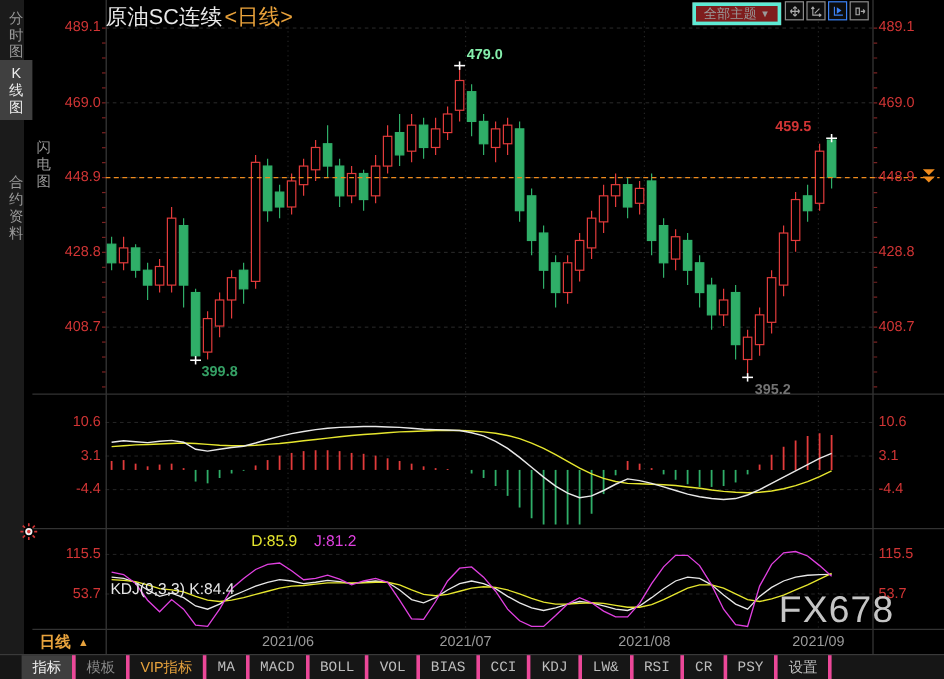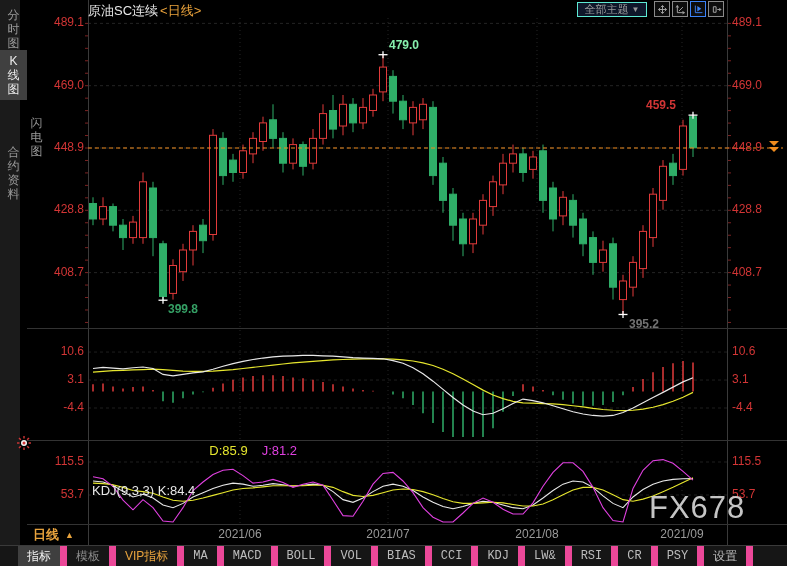--- a/index.html
+++ b/index.html
@@ -6,44 +6,44 @@
   .app{position:relative;width:787px;height:566px;background:#000;overflow:hidden;
        font-family:"Liberation Sans",sans-serif;-webkit-font-smoothing:antialiased;}
   #chart-svg{position:absolute;left:0;top:0;z-index:1;}
   #overlay{position:absolute;left:0;top:0;width:787px;height:566px;z-index:3;pointer-events:none;}
   .axis-label{position:absolute;font-size:12px;line-height:13px;color:#d23535;}
   .axis-label.left{left:34px;width:50px;text-align:right;}
   .axis-label.right{left:732px;text-align:left;}
   .annot{position:absolute;font-size:12px;font-weight:bold;letter-spacing:0;}
   .panel-header{position:absolute;display:flex;gap:14px;font-size:13px;z-index:3;}
   .panel-header span{white-space:nowrap;}
-  .main-title{position:absolute;left:88px;top:2px;font-size:13px;display:flex;gap:2px;z-index:3;}
+  .main-title{position:absolute;left:88px;top:2px;font-size:18px;display:flex;gap:2px;z-index:3;}
   .sidebar{position:absolute;left:0;top:0;width:20px;height:545px;background:#1b1b1b;z-index:4;}
   .side-item{position:absolute;left:0;width:27px;color:#9a9a9a;font-size:12px;line-height:14px;
              padding:4px 0;cursor:default;}
   .side-item .vtxt{display:block;width:13px;margin:0 auto;word-break:break-all;text-align:center;}
   .side-item.active{background:#404040;color:#ececec;}
-  .dropdown{position:absolute;left:577px;top:2px;width:68px;height:13px;border:1px solid #5eead4;
-            background:#0f172a;color:#9a9a9a;font-size:11px;display:flex;align-items:center;
+  .dropdown{position:absolute;left:577px;top:2px;width:68px;height:13px;border:3px solid #5eead4;
+            background:#7f1d1d;color:#9a9a9a;font-size:11px;display:flex;align-items:center;
             justify-content:center;gap:3px;z-index:4;}
   .dropdown .arr{font-size:8px;}
   .iconbtns{position:absolute;left:654px;top:1px;display:flex;gap:2px;z-index:4;}
   .icon-btn{width:14px;height:14px;border:1px solid #8a8a8a;background:#0d0d0d;
             display:flex;align-items:center;justify-content:center;}
   .icon-btn.active{border-color:#3b82f6;}
   .watermark{position:absolute;left:649px;top:490px;font-size:31px;color:#d6d6d6;
              letter-spacing:1px;z-index:5;opacity:.92;}
   .xlabel{position:absolute;top:527px;font-size:12px;color:#9a9a9a;transform:translateX(-50%);z-index:2;}
   .period-sel{position:absolute;left:33px;top:526px;font-size:13px;font-weight:bold;color:#e8a33d;
               display:flex;align-items:center;gap:6px;z-index:4;}
   .period-sel .arr{font-size:9px;}
   .toolbar{position:absolute;left:0;top:545px;width:787px;height:21px;background:#161616;
            border-top:1px solid #3a3a3a;display:flex;align-items:stretch;padding-left:18px;
            box-sizing:border-box;z-index:6;}
-  .tb-item{padding:0 9px;line-height:20px;font-size:12px;color:#bdbdbd;border-right:7px solid #ec4899;white-space:nowrap;}
+  .tb-item{padding:0 9px;line-height:20px;font-size:12px;color:#bdbdbd;border-right:3px solid #ec4899;white-space:nowrap;}
   .tb-item.mono{font-family:"Liberation Mono",monospace;font-size:12px;}
   .tb-item.active{background:#3f3f3f;color:#f2f2f2;}
   .tb-item.dim{color:#8a8a8a;}
   .tb-item.vip{color:#e8a33d;}
   .sun-icon{position:absolute;left:16px;top:435px;width:16px;height:16px;z-index:5;}
 </style>
 </head>
 <body>
 
 <div class="app">

